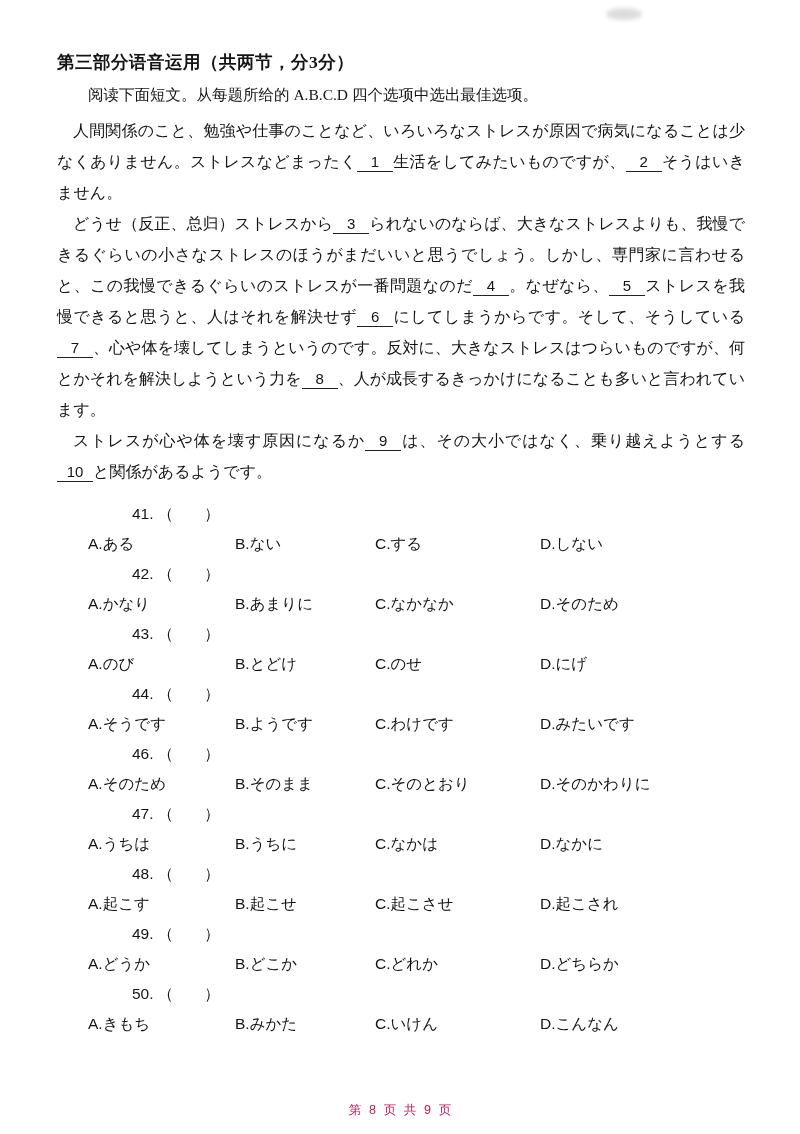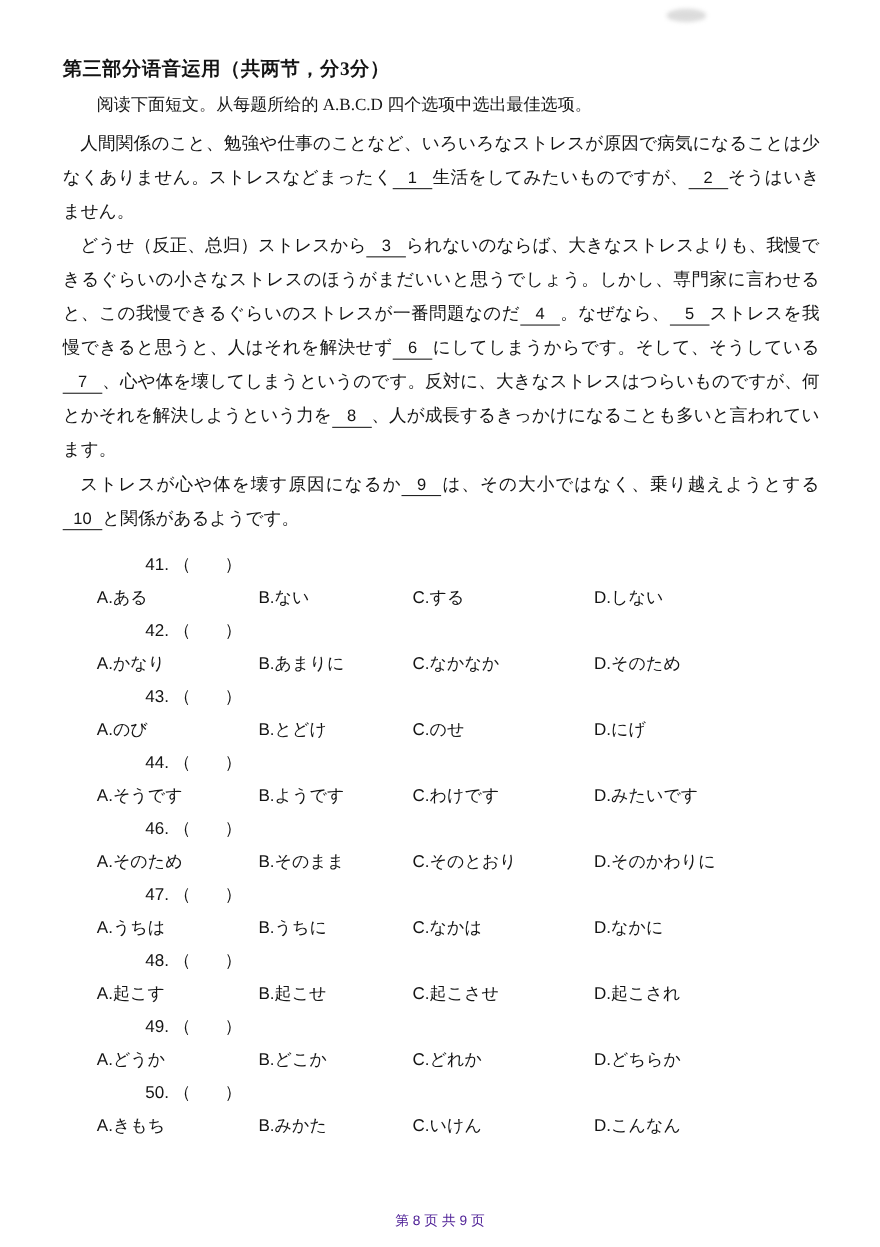--- a/index.html
+++ b/index.html
@@ -65,23 +65,23 @@
   .q-opts {
     display: grid;
     grid-template-columns: 147px 140px 165px 1fr;
     font-size: 15.5px;
     line-height: 30px;
   }
   .opt { white-space: nowrap; }
   .footer {
     position: absolute; left: 0; right: 0; bottom: 15px;
     text-align: center;
-    font-family: Liberation Sans, sans-serif;
+    font-family: Liberation Mono, monospace;
     font-size: 12.5px;
-    color: #4c1d95;
+    color: #be185d;
   }
 </style>
 </head>
 <body>
 
 <div class="page">
   <div class="scan-artifact"></div>
 
   <h1 class="part-title">第三部分语音运用（共两节，分3分）</h1>
   <p class="instructions">阅读下面短文。从每题所给的 A.B.C.D 四个选项中选出最佳选项。</p>

